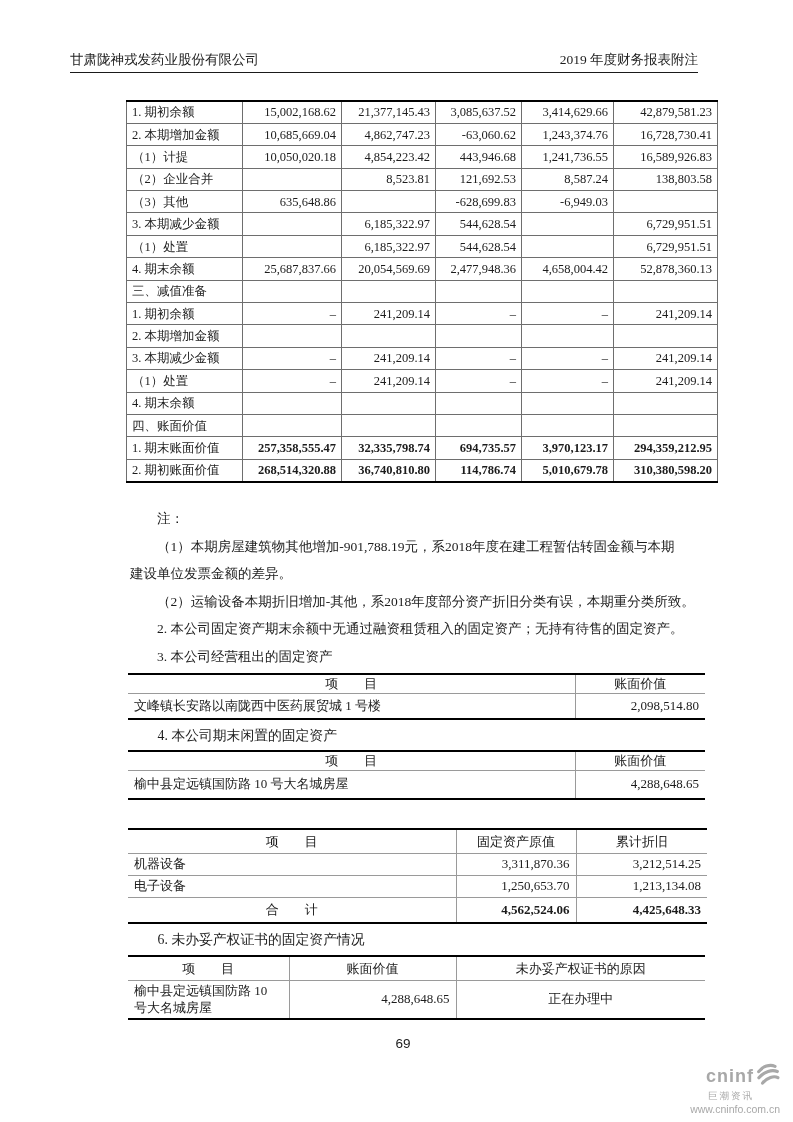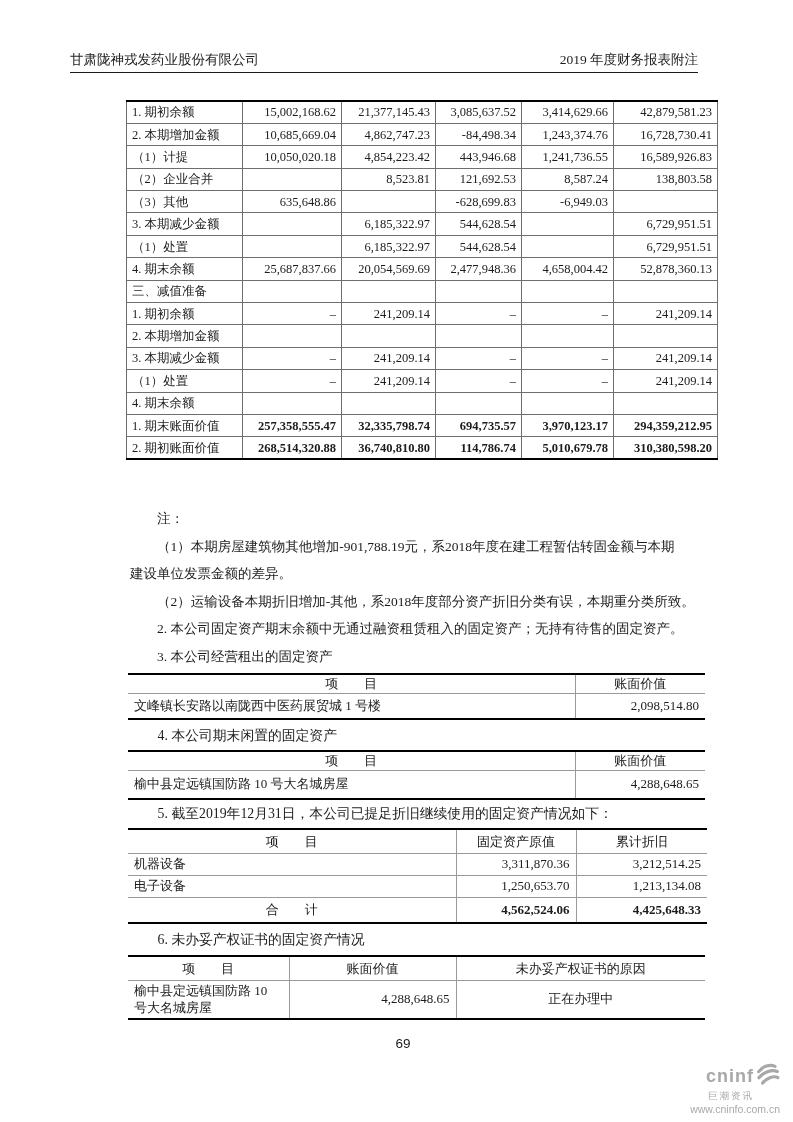--- a/index.html
+++ b/index.html
@@ -134,21 +134,21 @@
         <td class="num">15,002,168.62</td>
         <td class="num">21,377,145.43</td>
         <td class="num">3,085,637.52</td>
         <td class="num">3,414,629.66</td>
         <td class="num">42,879,581.23</td>
       </tr>
       <tr>
         <td class="lbl">2. 本期增加金额</td>
         <td class="num">10,685,669.04</td>
         <td class="num">4,862,747.23</td>
-        <td class="num">-84,498.34</td>
+        <td class="num">-63,060.62</td>
         <td class="num">1,243,374.76</td>
         <td class="num">16,728,730.41</td>
       </tr>
       <tr>
         <td class="lbl">（1）计提</td>
         <td class="num">10,050,020.18</td>
         <td class="num">4,854,223.42</td>
         <td class="num">443,946.68</td>
         <td class="num">1,241,736.55</td>
         <td class="num">16,589,926.83</td>
@@ -228,20 +228,28 @@
       <tr>
         <td class="lbl">（1）处置</td>
         <td class="num">–</td>
         <td class="num">241,209.14</td>
         <td class="num">–</td>
         <td class="num">–</td>
         <td class="num">241,209.14</td>
       </tr>
       <tr>
         <td class="lbl">4. 期末余额</td>
+        <td class="num"></td>
+        <td class="num"></td>
+        <td class="num"></td>
+        <td class="num"></td>
+        <td class="num"></td>
+      </tr>
+      <tr>
+        <td class="lbl">四、账面价值</td>
         <td class="num"></td>
         <td class="num"></td>
         <td class="num"></td>
         <td class="num"></td>
         <td class="num"></td>
       </tr>
       <tr class="bold-row">
         <td class="lbl">1. 期末账面价值</td>
         <td class="num">257,358,555.47</td>
         <td class="num">32,335,798.74</td>
@@ -302,21 +310,20 @@
       </tr>
     </thead>
     <tbody>
       <tr>
         <td class="lbl">榆中县定远镇国防路 10 号大名城房屋</td>
         <td class="num">4,288,648.65</td>
       </tr>
     </tbody>
   </table>
 
-  <div class="sec-heading" id="heading-5">5. 截至2019年12月31日，本公司已提足折旧继续使用的固定资产情况如下：</div>
 
   <table class="bt" id="depr-table">
     <colgroup>
         <col style="width:328px">
         <col style="width:120px">
         <col style="width:131px">
       </colgroup>
     <thead>
       <tr>
         <th>项　　目</th>

